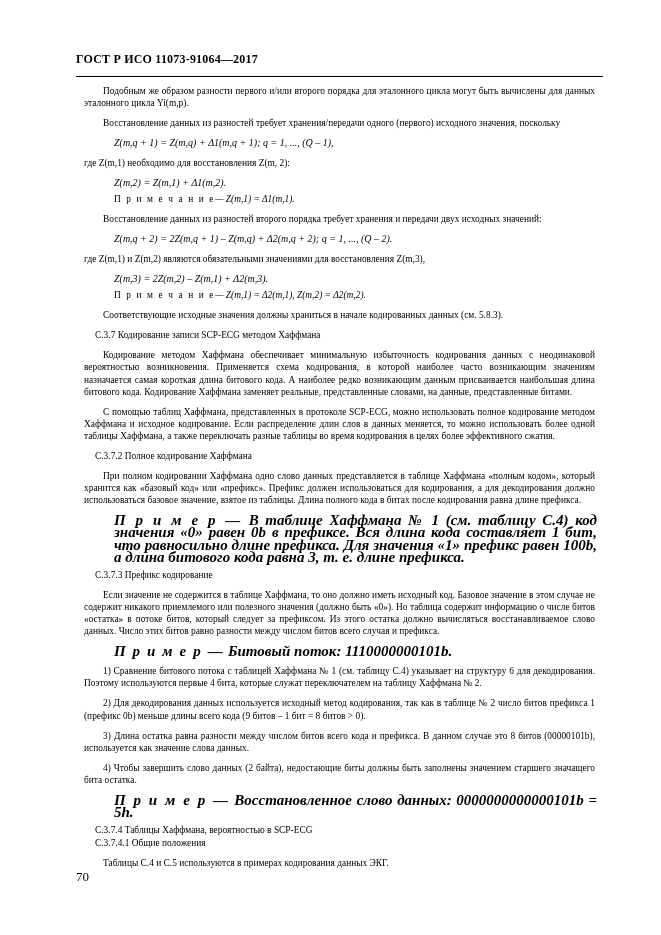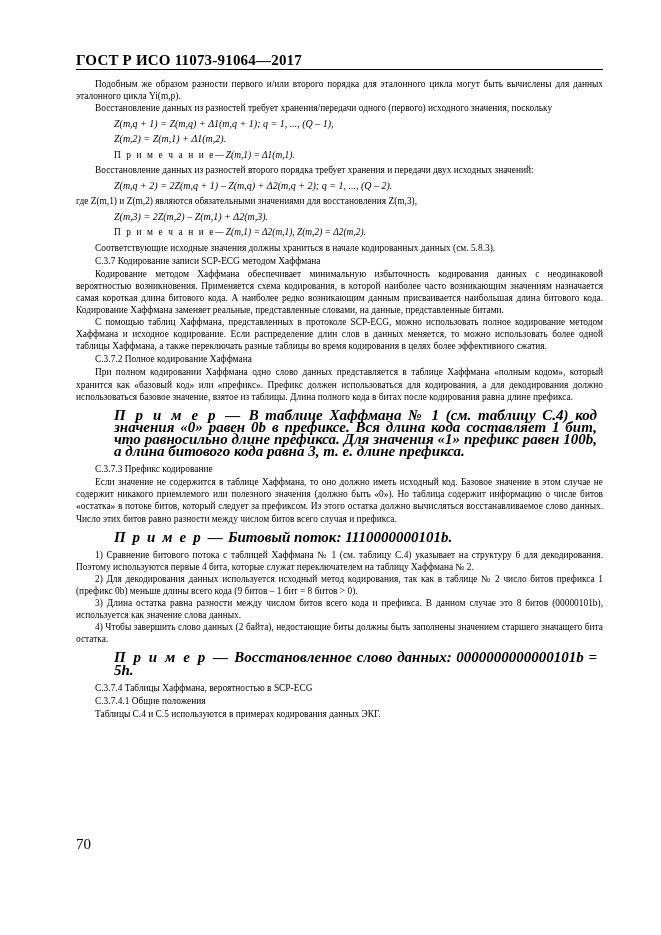--- a/index.html
+++ b/index.html
@@ -18,37 +18,38 @@
   .page {
     position: absolute;
     left: 0; top: 0;
     width: 661px;
     height: 935px;
     box-sizing: border-box;
     padding: 52px 58px 0 76px;
   }
   .header {
     font-family: "Liberation Serif", serif;
-    font-size: 15px;
+    font-size: 12px;
     font-weight: bold;
     letter-spacing: 0.2px;
+    margin-bottom: 9px;
   }
   .hrule {
     border: 0;
     border-top: 1px solid #000;
     margin: 0 0 8px 0;
     width: 100%;
   }
   .body-text {
     font-size: 9.4px;
     line-height: 12.1px;
     text-align: justify;
   }
   p {
-    margin: 0;
+    margin: 8px;
   }
   p.ind {
     text-indent: 19px;
   }
   p.noind {
     text-indent: 0;
   }
   .formula {
     text-indent: 0;
     margin: 3.5px 0 3.5px 0;
@@ -83,41 +84,42 @@
     font-weight: normal;
     margin: 1px 0;
   }
   .subhead {
     text-indent: 19px;
     margin: 1px 0;
   }
   .pagenum {
     position: absolute;
     left: 76px;
-    top: 836px;
-    font-size: 15px;
+    top: 869px;
+    font-size: 13px;
   }
 </style>
 </head>
 <body>
 
 <div class="page">
 
   <div class="header">ГОСТ Р ИСО 11073-91064—2017</div>
   <hr class="hrule">
 
   <div class="body-text">
 
     <p class="ind">Подобным же образом разности первого и/или второго порядка для эталонного цикла могут быть вычислены для данных эталонного цикла Yi(m,p).</p>
 
 
     <p class="ind">Восстановление данных из разностей требует хранения/передачи одного (первого) исходного значения, поскольку</p>
 
     <p class="formula">Z(m,q + 1) = Z(m,q) + Δ1(m,q + 1); q = 1, ..., (Q – 1),</p>
 
+    <p class="noind">где Z(m,1) необходимо для восстановления Z(m, 2):</p>
 
     <p class="formula">Z(m,2) = Z(m,1) + Δ1(m,2).</p>
 
     <p class="note"><span class="sp">П р и м е ч а н и е</span><span class="italic">—  Z(m,1) = Δ1(m,1).</span></p>
 
     <p class="ind">Восстановление данных из разностей второго порядка требует хранения и передачи двух исходных значений:</p>
 
     <p class="formula">Z(m,q + 2) = 2Z(m,q + 1) – Z(m,q) + Δ2(m,q + 2); q = 1, ..., (Q – 2).</p>
 
     <p class="noind">где Z(m,1) и Z(m,2) являются обязательными значениями для восстановления Z(m,3),</p>

